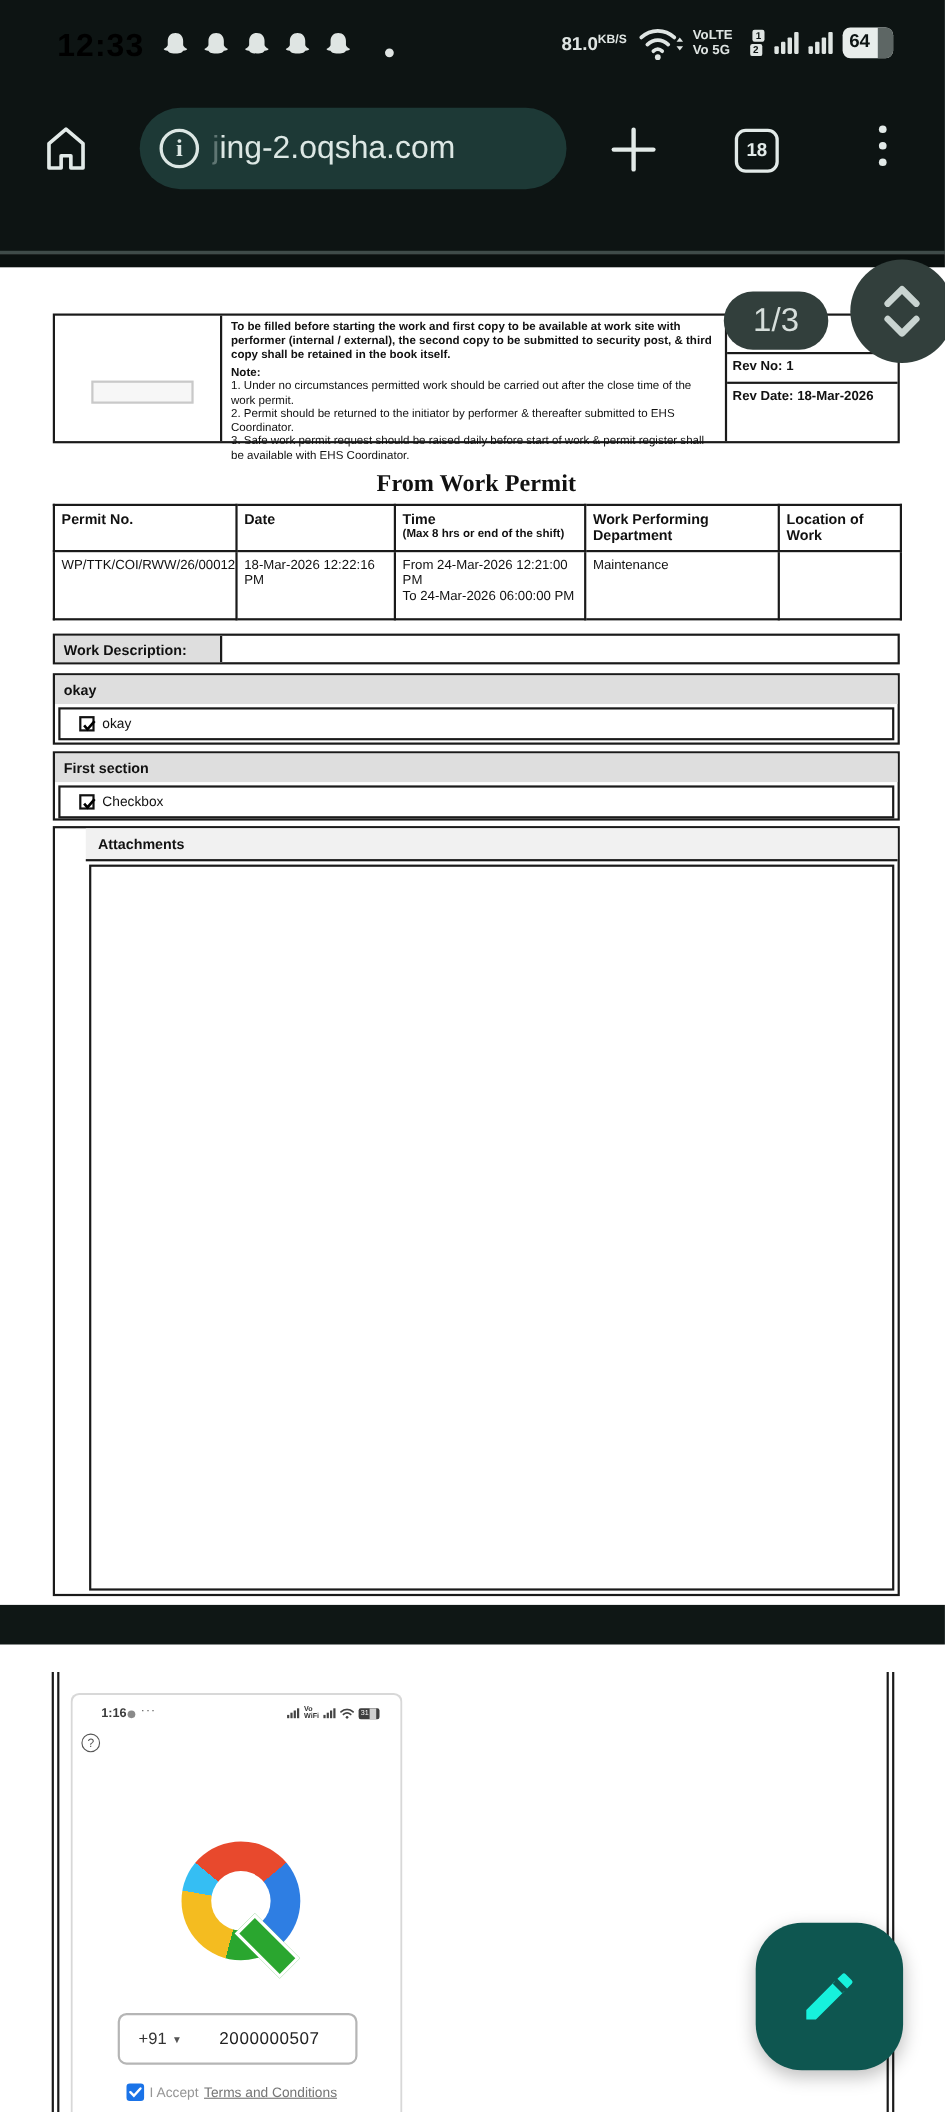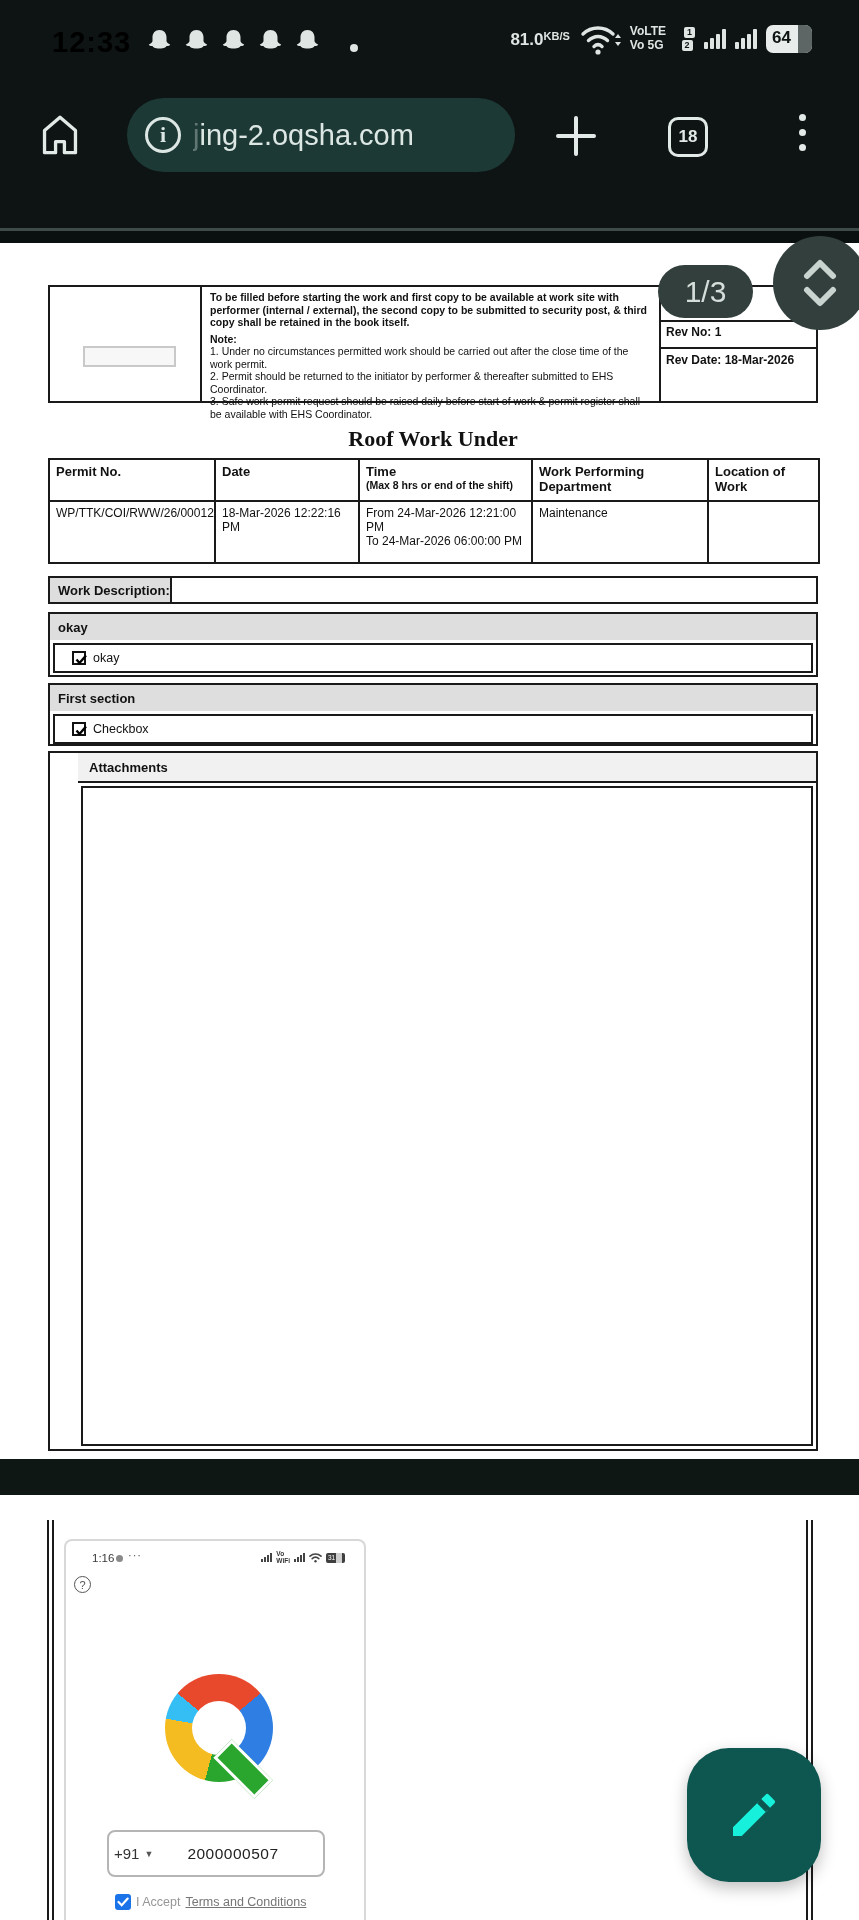--- a/index.html
+++ b/index.html
@@ -57,59 +57,59 @@
   .hdr-c3 .r1{height:35px;border-bottom:2px solid #1a1a1a;text-align:right;padding:3px 4px;}
   .hdr-c3 .r2{height:27px;border-bottom:2px solid #1a1a1a;padding:3px 5px;}
   .hdr-c3 .r3{flex:1;padding:4px 5px;}
   .doc-title{position:absolute;left:48px;top:183px;width:770px;text-align:center;
     font-family:"Liberation Serif",serif;font-weight:bold;font-size:22px;}
   table.permit{position:absolute;left:48px;top:215px;width:770px;border-collapse:collapse;table-layout:fixed;}
   table.permit td{border:2px solid #1a1a1a;vertical-align:top;padding:4px 6px;font-size:12px;}
   table.permit .hd{font-weight:bold;font-size:13px;}
   table.permit .sub{font-size:10.5px;font-weight:bold;}
   .wd-row{position:absolute;left:48px;top:333px;width:770px;height:28px;border:2px solid #1a1a1a;display:flex;}
-  .wd-lbl{width:122px;background:#dedede;border-right:2px solid #1a1a1a;font-weight:bold;font-size:13px;
+  .wd-lbl{width:152px;background:#dedede;border-right:2px solid #1a1a1a;font-weight:bold;font-size:13px;
     display:flex;align-items:center;padding-left:8px;}
   .sec{position:absolute;left:48px;width:770px;border:2px solid #1a1a1a;}
   .sec-bar{height:26px;background:#dedede;font-weight:bold;font-size:13px;display:flex;align-items:center;padding-left:8px;}
   .sec-row{margin:3px 3px 3px 3px;border:2px solid #1a1a1a;height:30px;display:flex;align-items:center;padding-left:17px;gap:7px;}
   .cb{width:14px;height:14px;border:2px solid #111;position:relative;background:#fff;flex:0 0 auto;}
   .cb svg{position:absolute;left:0px;top:0px;}
   .cb-lbl{font-size:12.5px;}
   .att{position:absolute;left:48px;top:508px;width:770px;height:700px;border:2px solid #1a1a1a;display:flex;flex-direction:column;padding-left:28px;}
   .att-bar{height:30px;background:#f1f1f1;font-weight:bold;font-size:13px;display:flex;align-items:center;
     padding-left:11px;border-bottom:2px solid #1a1a1a;}
   .att-body{flex:1;margin:3px;border:2px solid #1a1a1a;background:#fff;}
   
   .page-gap{position:absolute;left:0;top:1459px;width:859px;height:36px;background:#0f1715;}
   
   .p2-line{position:absolute;top:1520px;height:400px;width:2px;background:#1a1a1a;}
   .card{position:absolute;left:64px;top:1539px;width:302px;height:381px;border:2px solid #d8d8d8;
     border-bottom:none;border-radius:8px 8px 0 0;background:#fff;}
   .mini-status{position:absolute;left:0;top:10px;width:100%;height:18px;}
-  .ms-time{position:absolute;left:26px;top:1px;font-size:11.5px;color:#3a3a3a;}
+  .ms-time{position:absolute;left:26px;top:1px;font-size:11.5px;color:#3a3a3a;font-weight:bold;}
   .ms-bell{position:absolute;left:50px;top:4px;width:7px;height:7px;border-radius:50%;background:#8a8a8a;}
   .ms-dots{position:absolute;left:62px;top:-2px;font-size:11px;color:#555;letter-spacing:1px;}
   .ms-right{position:absolute;right:19px;top:0;display:flex;align-items:center;gap:4px;}
   .ms-votext{display:flex;flex-direction:column;line-height:1;font-size:6.5px;font-weight:bold;color:#333;}
   .mbars{display:flex;align-items:flex-end;gap:1px;}
   .mbars i{display:block;width:2px;background:#444;}
   .mbatt{position:relative;width:19px;height:10px;border-radius:2px;background:#3f3f3f;color:#fff;
     font-size:6.5px;display:flex;align-items:center;justify-content:flex-start;padding-left:2px;overflow:hidden;}
   .mbatt .cap{position:absolute;right:3px;top:0;width:6px;height:10px;background:#cfcfcf;}
   .help-circ{position:absolute;left:8px;top:35px;width:17px;height:17px;border-radius:50%;border:1.5px solid #555;
     color:#555;font-size:11px;display:flex;align-items:center;justify-content:center;}
   .qlogo{position:absolute;left:99px;top:133px;width:108px;height:108px;border-radius:50%;
     background:conic-gradient(from -50deg,#e8492d 0deg 100deg,#2e7ee3 100deg 185deg,#2aa62f 185deg 245deg,#f4bc20 245deg 330deg,#35bef3 330deg 360deg);}
   .qlogo:after{content:"";position:absolute;left:27px;top:27px;width:54px;height:54px;border-radius:50%;background:#fff;}
   .qtail{position:absolute;left:164px;top:199px;width:26px;height:58px;background:#2aa62f;
     border:3px solid #fff;transform:rotate(-45deg);}
   .phone-input{position:absolute;left:41px;top:289px;width:218px;height:47px;border:2px solid #b5b5b5;border-radius:8px;
     display:flex;align-items:center;color:#333;}
-  .cc{margin-left:5px;font-size:15px;}
+  .cc{margin-left:17px;font-size:15px;}
   .caret{margin-left:5px;font-size:9px;color:#555;}
   .pnum{margin-left:34px;font-size:15.5px;color:#222;letter-spacing:.5px;}
   .terms{position:absolute;left:49px;top:353px;display:flex;align-items:center;gap:5px;}
   .bluebox{width:16px;height:16px;background:#1a73e8;border-radius:3px;position:relative;flex:0 0 auto;}
   .accept{font-size:12.5px;color:#969696;}
   .tlink{font-size:12.5px;color:#757575;text-decoration:underline;}
   
   .fab{position:absolute;left:687px;top:1748px;width:134px;height:134px;border-radius:42px;background:#0e5650;
     display:flex;align-items:center;justify-content:center;z-index:50;box-shadow:0 6px 16px rgba(0,0,0,.25);}
 </style>
@@ -228,21 +228,21 @@
         <div>2. Permit should be returned to the initiator by performer &amp; thereafter submitted to EHS Coordinator.</div>
         <div>3. Safe work permit request should be raised daily before start of work &amp; permit register shall be available with EHS Coordinator.</div>
       </div>
       <div class="hdr-c3">
         <div class="r1">P/0</div>
         <div class="r2">Rev No: 1</div>
         <div class="r3">Rev Date: 18-Mar-2026</div>
       </div>
     </div>
 
-    <div class="doc-title">Roof Work Under</div>
+    <div class="doc-title">From Work Permit</div>
 
     <table class="permit">
       <colgroup>
           <col style="width:166px">
           <col style="width:144px">
           <col style="width:173px">
           <col style="width:176px">
           <col style="width:111px">
         </colgroup>
       <tbody>

